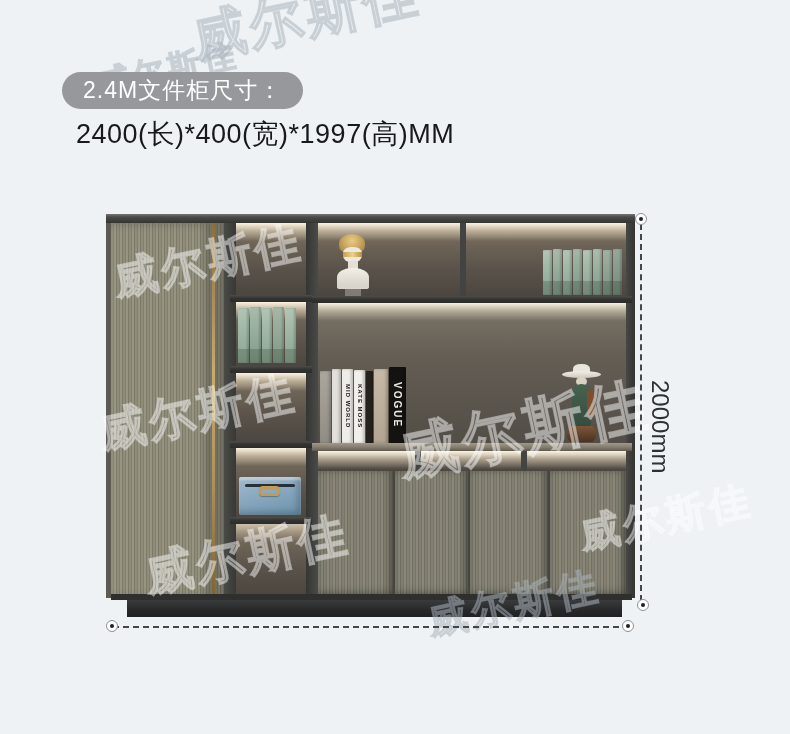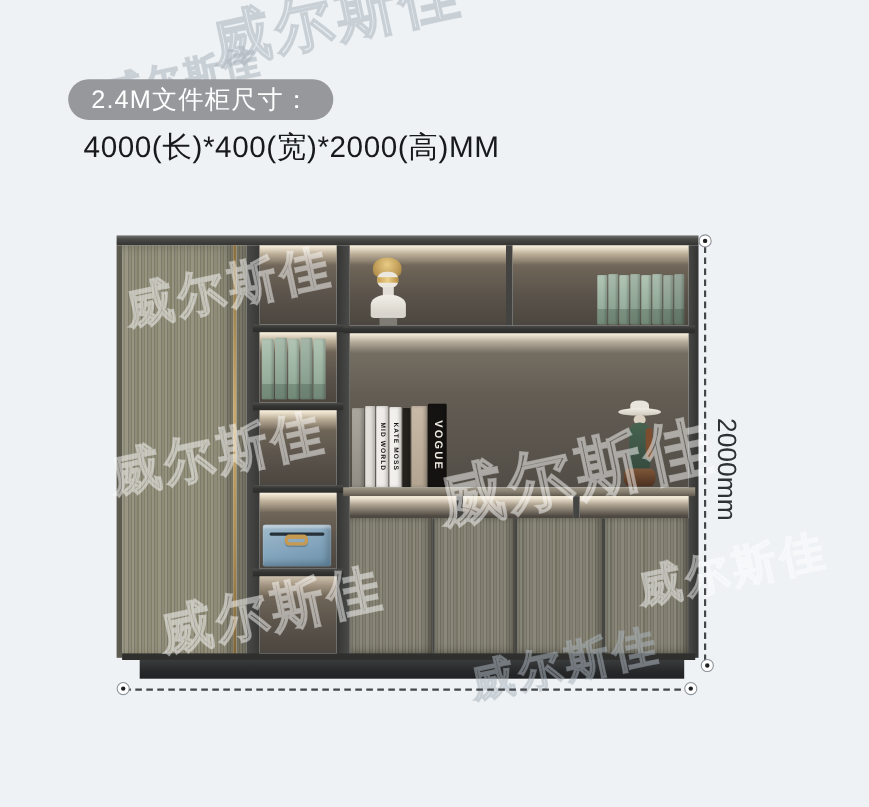--- a/index.html
+++ b/index.html
@@ -69,21 +69,21 @@
 </style>
 </head>
 <body>
 
 <div class="stage">
 
   <div class="wm gray" style="left:190px;top:-20px;font-size:54px;">威尔斯佳</div>
   <div class="wm gray" style="left:96px;top:48px;font-size:32px;">威尔斯佳</div>
 
   <div class="badge">2.4M文件柜尺寸：</div>
-  <div class="size-text">4000(长)*400(宽)*2000(高)MM</div>
+  <div class="size-text">2400(长)*400(宽)*1997(高)MM</div>
 
   <div class="top-panel"></div>
   <div class="left-edge"></div>
   <div class="left-door wood-light"></div>
   <div class="gold-strip"></div>
   <div class="door-sliver wood-light"></div>
   <div class="col-wall-l"></div>
   <div class="divider-main"></div>
   <div class="right-wall"></div>
 

